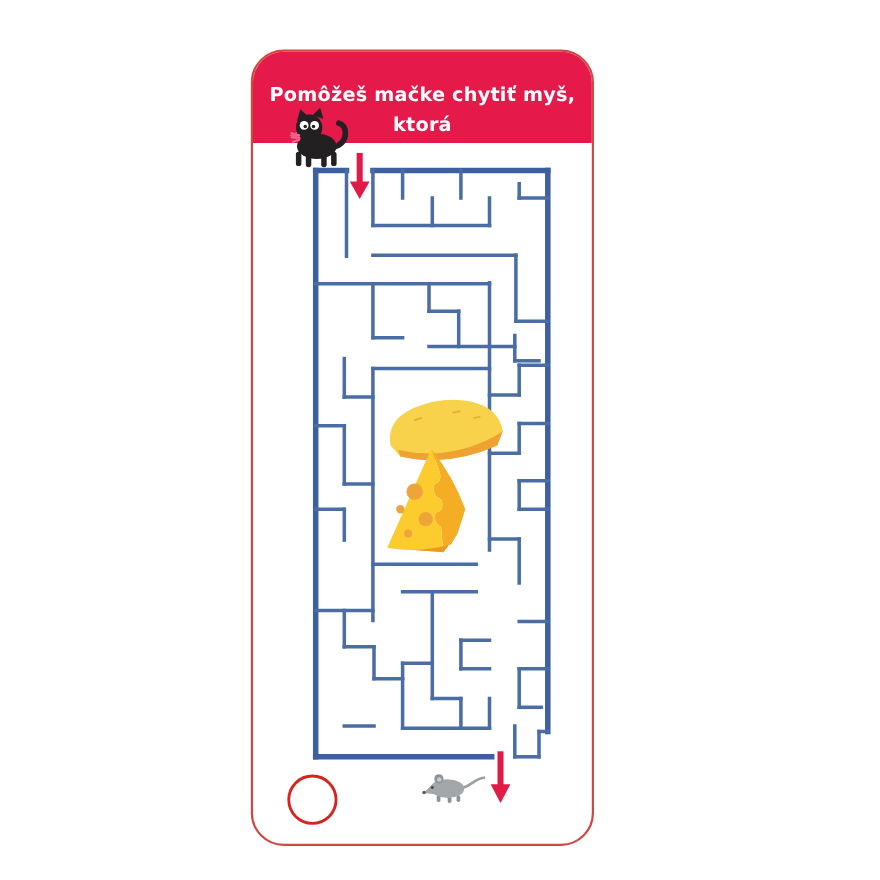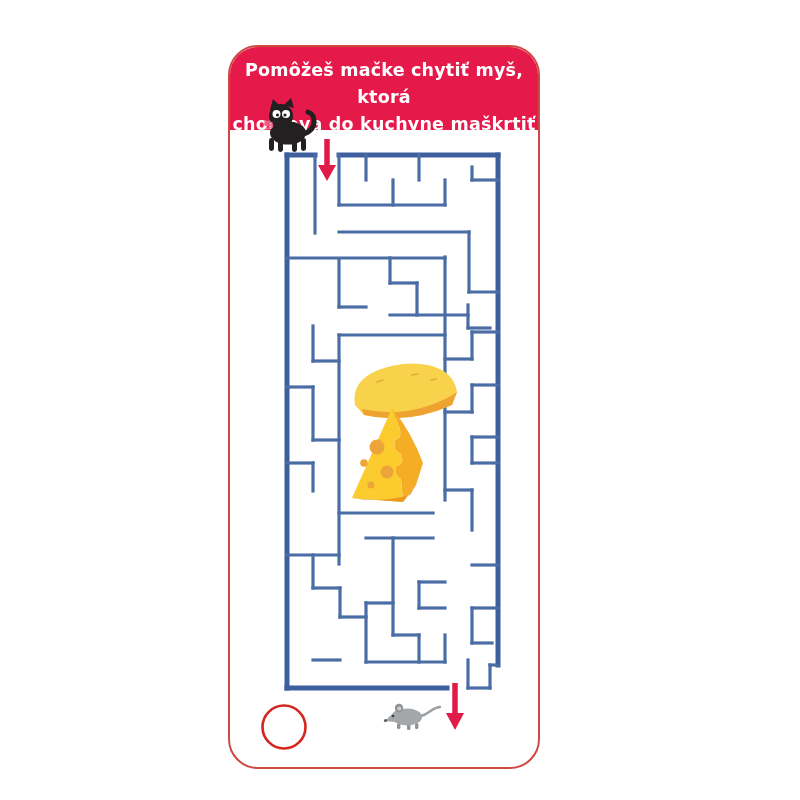--- a/index.html
+++ b/index.html
@@ -7,21 +7,21 @@
   .stage{position:relative;width:800px;height:800px;overflow:hidden;background:#ffffff;}
   .card{
     position:absolute;left:228px;top:45px;width:312px;height:724px;
     background:#ffffff;border:2px solid #cd4a43;border-radius:30px;box-sizing:border-box;
   }
   .band{
     position:absolute;left:0;top:0;width:100%;height:83px;
     border-radius:28px 28px 0 0;
   }
   .title{
-    position:absolute;left:0;top:10px;width:100%;text-align:center;
+    position:absolute;left:0;top:27px;width:100%;text-align:center;
     font-size:17.5px;font-weight:bold;line-height:27px;letter-spacing:0.2px;
   }
   svg.scene{position:absolute;left:0;top:0;width:800px;height:800px;}
 </style>
 </head>
 <body>
 
 <div class="stage">
 
   <div class="card">

